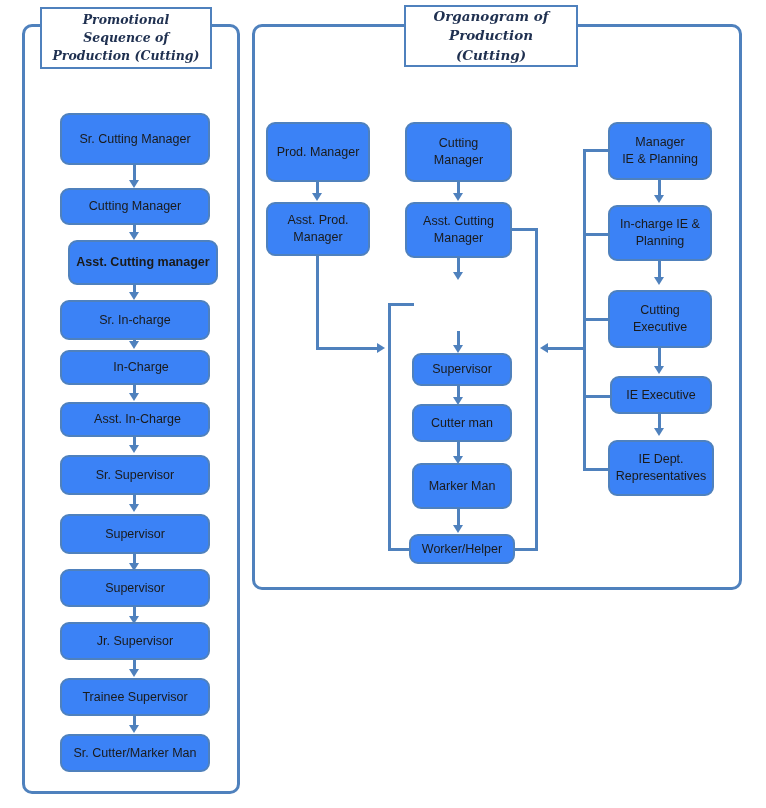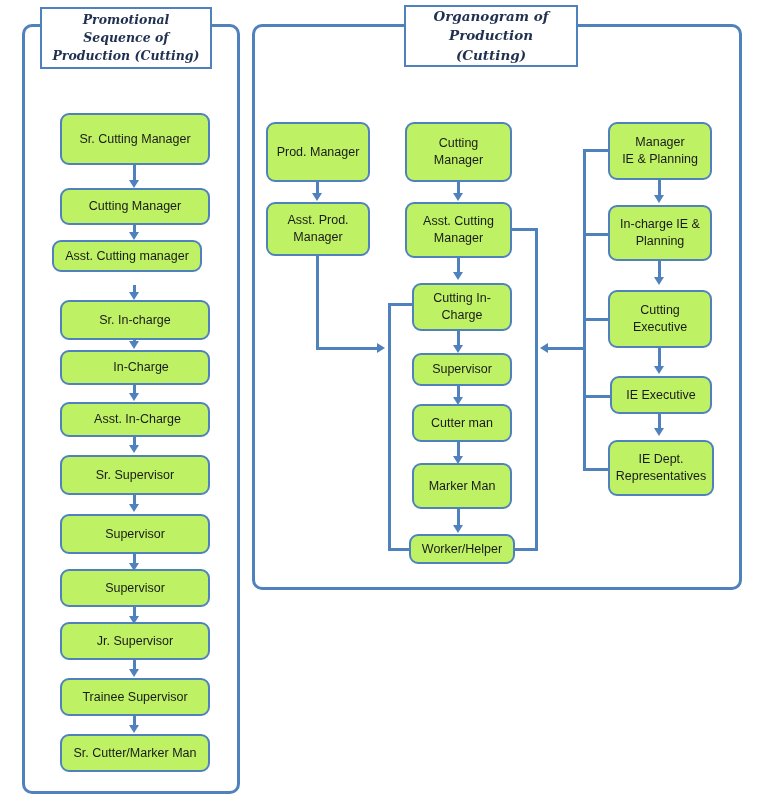--- a/index.html
+++ b/index.html
@@ -49,21 +49,21 @@
     z-index: 6;
   }
   #title-left  { left: 40px;  top: 7px;  width: 172px; height: 62px; font-size: 12.5px; padding: 0 6px; }
   #title-right { left: 404px; top: 5px;  width: 174px; height: 62px; font-size: 13.5px; padding: 0 6px; }
 
   
   .node {
     position: absolute;
     border: 2.5px solid #4f81bd;
     border-radius: 9px;
-    background: #bef264;
+    background: #3b82f6;
     box-sizing: border-box;
     display: flex;
     align-items: center;
     justify-content: center;
     text-align: center;
     font-size: 12.5px;
     color: #1a1a1a;
     line-height: 1.3;
     padding: 0 4px;
     z-index: 4;
@@ -115,21 +115,21 @@
   </div>
 
   <div class="node" style="left:60px; top:113px; width:150px; height:52px;">Sr. Cutting Manager</div>
   <div class="line vline" style="left:133px; top:165px; height:16px;"></div>
   <div class="arrow-down" style="left:129px; top:180px;"></div>
 
   <div class="node" style="left:60px; top:188px; width:150px; height:37px;">Cutting Manager</div>
   <div class="line vline" style="left:133px; top:225px; height:9px;"></div>
   <div class="arrow-down" style="left:129px; top:232px;"></div>
 
-  <div class="node" style="left:52px; top:240px; width:150px; height:32px;">Asst. Cutting manager</div>
+  <div class="node" style="left:68px; top:240px; width:150px; height:45px;font-weight:bold;">Asst. Cutting manager</div>
   <div class="line vline" style="left:133px; top:285px; height:9px;"></div>
   <div class="arrow-down" style="left:129px; top:292px;"></div>
 
   <div class="node" style="left:60px; top:300px; width:150px; height:40px;">Sr. In-charge</div>
   <div class="line vline" style="left:133px; top:334px; height:9px;"></div>
   <div class="arrow-down" style="left:129px; top:341px;"></div>
 
   <div class="node" style="left:60px; top:350px; width:150px; height:35px;padding-left:16px;">In-Charge</div>
   <div class="line vline" style="left:133px; top:385px; height:10px;"></div>
   <div class="arrow-down" style="left:129px; top:393px;"></div>
@@ -199,26 +199,20 @@
       <span>Manager</span>
     </span>
   </div>
   <div class="line vline" style="left:457px; top:258px; height:16px;"></div>
   <div class="arrow-down" style="left:453px; top:272px;"></div>
 
   <div class="line hline" style="left:510px; top:228px; width:28px;"></div>
   <div class="line vline" style="left:535px; top:228px; height:323px;"></div>
   <div class="line hline" style="left:512px; top:548px; width:26px;"></div>
 
-  <div class="node two-line" style="left:412px; top:283px; width:100px; height:48px;">
-    <span>
-      <span>Cutting In-</span><br>
-      <span>Charge</span>
-    </span>
-  </div>
   <div class="line vline" style="left:457px; top:331px; height:16px;"></div>
   <div class="arrow-down" style="left:453px; top:345px;"></div>
 
   <div class="line hline" style="left:388px; top:303px; width:26px;"></div>
   <div class="line vline" style="left:388px; top:303px; height:248px;"></div>
   <div class="line hline" style="left:388px; top:548px; width:26px;"></div>
 
   <div class="node" style="left:412px; top:353px; width:100px; height:33px;">Supervisor</div>
   <div class="line vline" style="left:457px; top:386px; height:13px;"></div>
   <div class="arrow-down" style="left:453px; top:397px;"></div>

